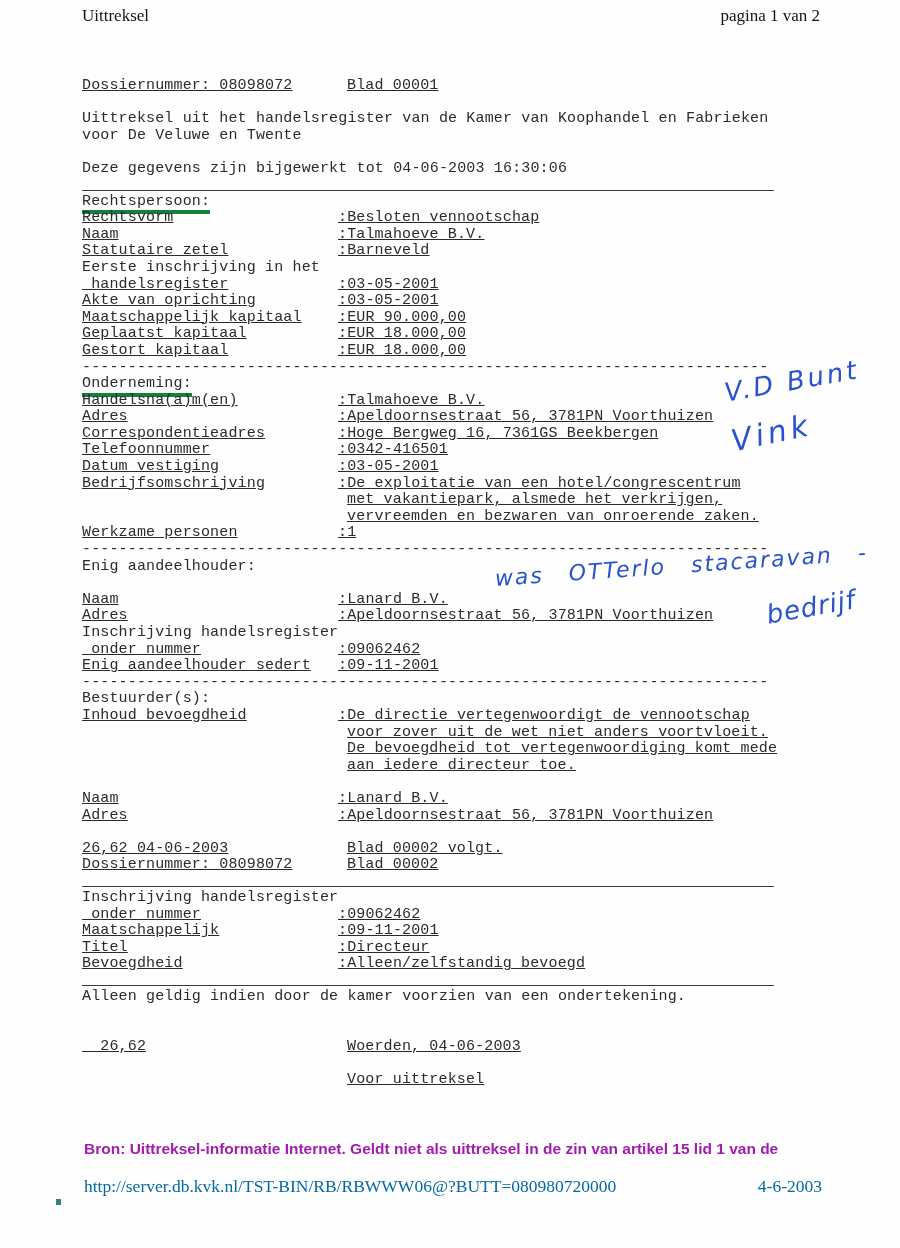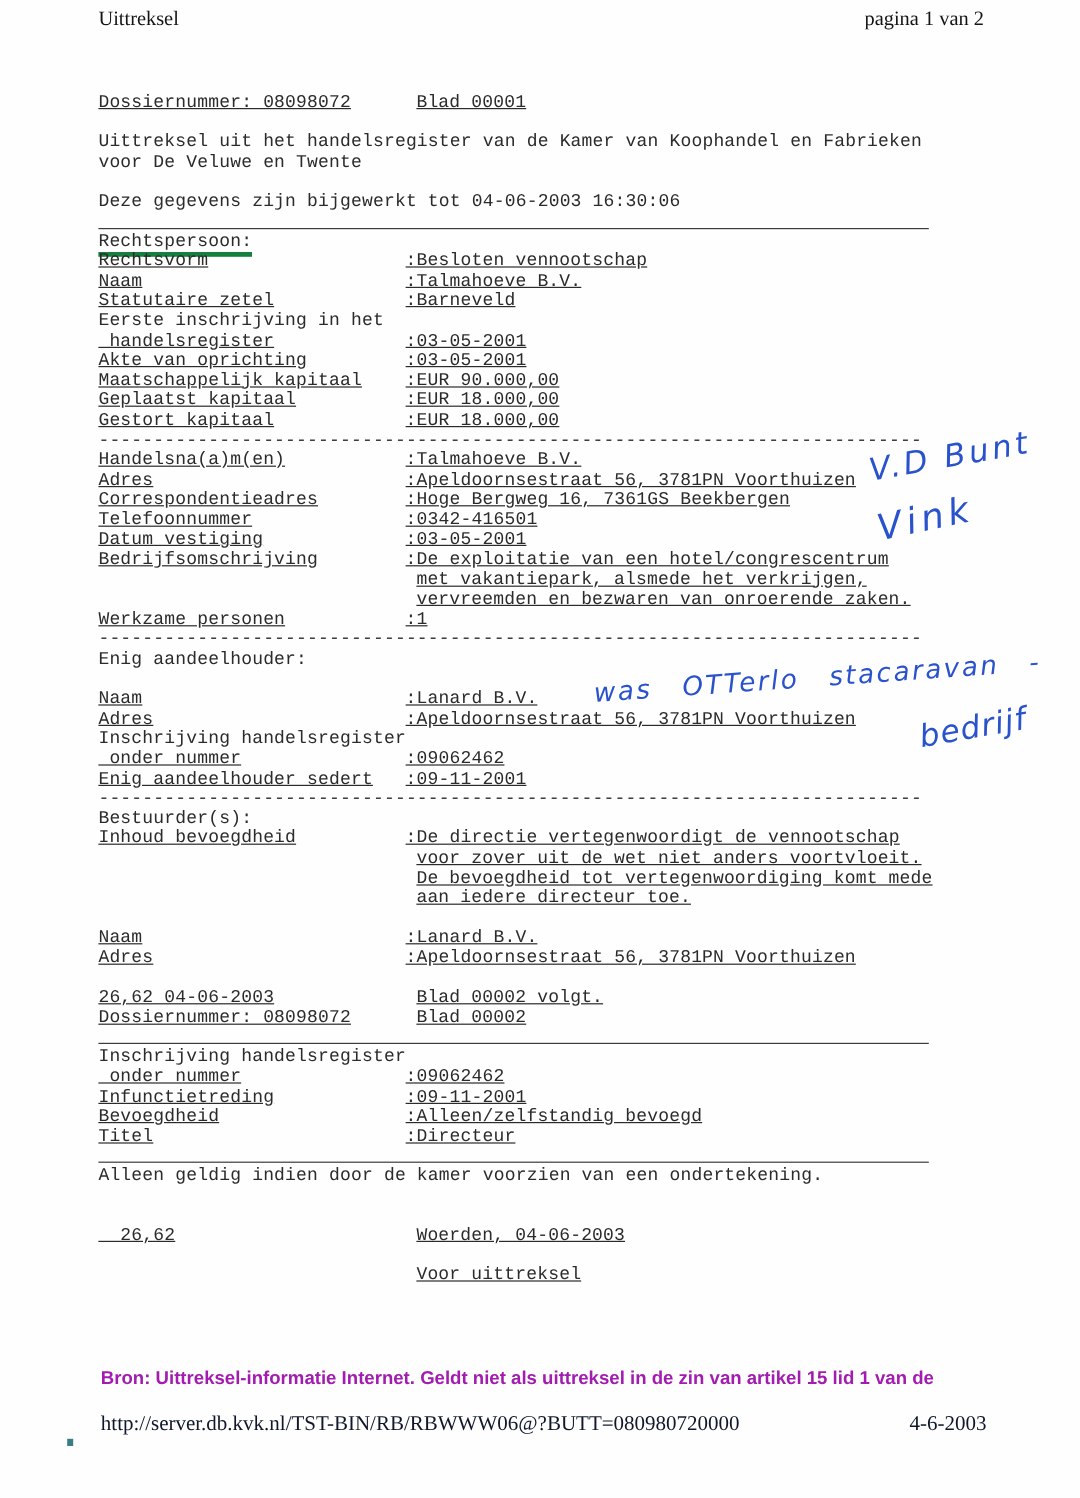--- a/index.html
+++ b/index.html
@@ -41,21 +41,21 @@
   .ink-3{left:494px;top:566px;font-size:22px;letter-spacing:2px;word-spacing:16px;transform:rotate(-4deg);}
   .ink-4{left:764px;top:600px;font-size:26px;letter-spacing:1px;transform:rotate(-10deg);}
 
   
   .bron{position:absolute;left:84px;top:1140px;
         font-family:"Liberation Sans",sans-serif;font-weight:700;
         font-size:15.5px;color:#a21caf;}
   .urlrow{position:absolute;left:84px;top:1176px;right:78px;display:flex;
           justify-content:space-between;
           font-family:"Liberation Serif","DejaVu Serif",serif;
-          font-size:17.5px;color:#0f172a;}
+          font-size:17.5px;color:#0369a1;}
   .artifact{position:absolute;left:56px;top:1199px;width:5px;height:6px;background:#3b7d84;}
 </style>
 </head>
 <body>
 
 <div class="page">
 
   <div class="hdr">
     <span>Uittreksel</span>
     <span>pagina 1 van 2</span>
@@ -73,20 +73,21 @@
       <div class="row"><span class="lbl">Rechtsvorm</span><span class="val">:Besloten vennootschap</span></div>
       <div class="row"><span class="lbl">Naam</span><span class="val">:Talmahoeve B.V.</span></div>
       <div class="row"><span class="lbl">Statutaire zetel</span><span class="val">:Barneveld</span></div>
       <div class="mono">Eerste inschrijving in het</div>
       <div class="row"><span class="lbl"> handelsregister</span><span class="val">:03-05-2001</span></div>
       <div class="row"><span class="lbl">Akte van oprichting</span><span class="val">:03-05-2001</span></div>
       <div class="row"><span class="lbl">Maatschappelijk kapitaal</span><span class="val">:EUR 90.000,00</span></div>
       <div class="row"><span class="lbl">Geplaatst kapitaal</span><span class="val">:EUR 18.000,00</span></div>
       <div class="row"><span class="lbl">Gestort kapitaal</span><span class="val">:EUR 18.000,00</span></div>
       <div class="mono dashes">---------------------------------------------------------------------------</div>
+      <div class="mono"><span class="u">Onderneming:</span></div>
       <div class="row"><span class="lbl">Handelsna(a)m(en)</span><span class="val">:Talmahoeve B.V.</span></div>
       <div class="row"><span class="lbl">Adres</span><span class="val">:Apeldoornsestraat 56, 3781PN Voorthuizen</span></div>
       <div class="row"><span class="lbl">Correspondentieadres</span><span class="val">:Hoge Bergweg 16, 7361GS Beekbergen</span></div>
       <div class="row"><span class="lbl">Telefoonnummer</span><span class="val">:0342-416501</span></div>
       <div class="row"><span class="lbl">Datum vestiging</span><span class="val">:03-05-2001</span></div>
       <div class="row"><span class="lbl">Bedrijfsomschrijving</span><span class="val">:De exploitatie van een hotel/congrescentrum</span></div>
       <div class="row"><span class="lbl"></span><span class="val indent">met vakantiepark, alsmede het verkrijgen,</span></div>
       <div class="row"><span class="lbl"></span><span class="val indent">vervreemden en bezwaren van onroerende zaken.</span></div>
       <div class="row"><span class="lbl">Werkzame personen</span><span class="val">:1</span></div>
       <div class="mono dashes">---------------------------------------------------------------------------</div>
@@ -105,23 +106,23 @@
       <div class="row"><span class="lbl"></span><span class="val indent">aan iedere directeur toe.</span></div>
       <div class="gap"></div>
       <div class="row"><span class="lbl">Naam</span><span class="val">:Lanard B.V.</span></div>
       <div class="row"><span class="lbl">Adres</span><span class="val">:Apeldoornsestraat 56, 3781PN Voorthuizen</span></div>
       <div class="gap"></div>
       <div class="row"><span class="lbl">26,62 04-06-2003</span><span class="val indent">Blad 00002 volgt.</span></div>
       <div class="row"><span class="lbl">Dossiernummer: 08098072</span><span class="val indent">Blad 00002</span></div>
       <div class="hr-line"></div>
       <div class="mono">Inschrijving handelsregister</div>
       <div class="row"><span class="lbl"> onder nummer</span><span class="val">:09062462</span></div>
-      <div class="row"><span class="lbl">Infunctietreding</span><span class="val">:09-11-2001</span></div>
+      <div class="row"><span class="lbl">Maatschappelijk</span><span class="val">:09-11-2001</span></div>
+      <div class="row"><span class="lbl">Titel</span><span class="val">:Directeur</span></div>
       <div class="row"><span class="lbl">Bevoegdheid</span><span class="val">:Alleen/zelfstandig bevoegd</span></div>
-      <div class="row"><span class="lbl">Titel</span><span class="val">:Directeur</span></div>
       <div class="hr-line"></div>
       <div class="mono">Alleen geldig indien door de kamer voorzien van een ondertekening.</div>
       <div class="gap"></div>
       <div class="gap"></div>
       <div class="row"><span class="lbl">  26,62</span><span class="val indent">Woerden, 04-06-2003</span></div>
       <div class="gap"></div>
       <div class="row"><span class="lbl"></span><span class="val indent">Voor uittreksel</span></div>
     </div>
 
   <span class="ink ink-1" style="color: rgb(42, 82, 204);">V.D Bunt</span>

